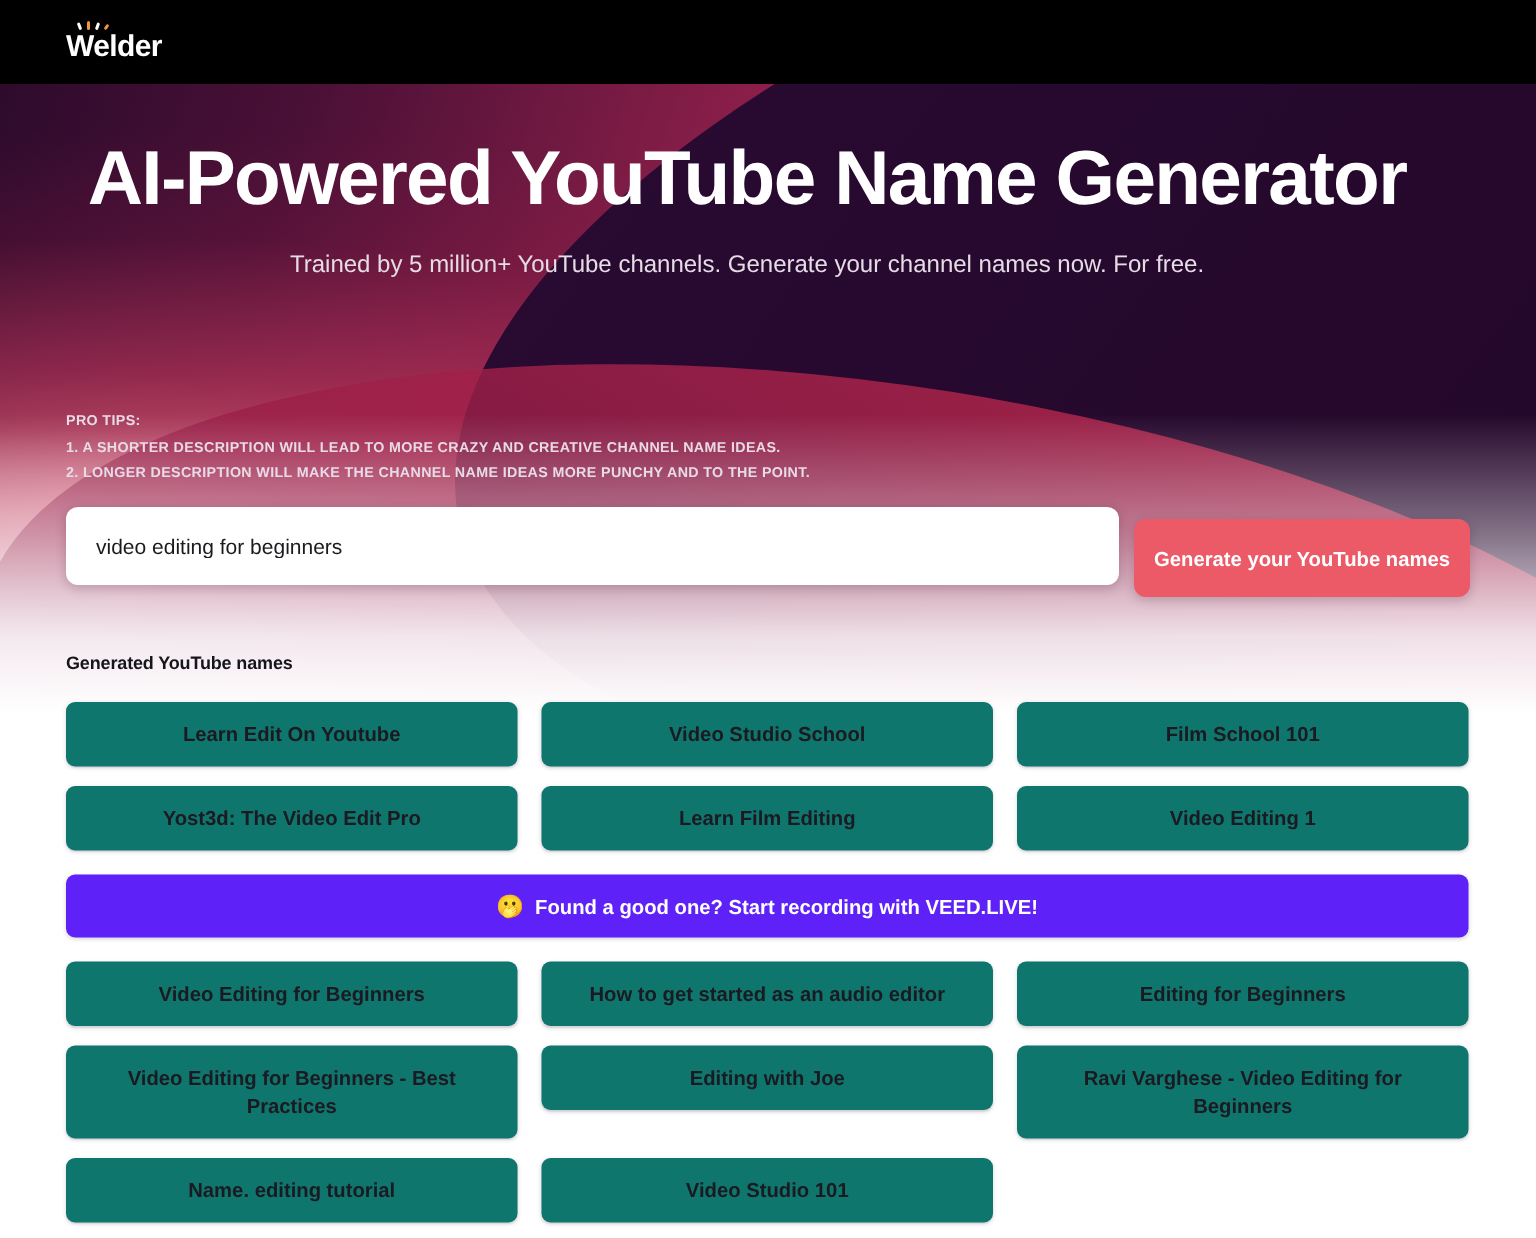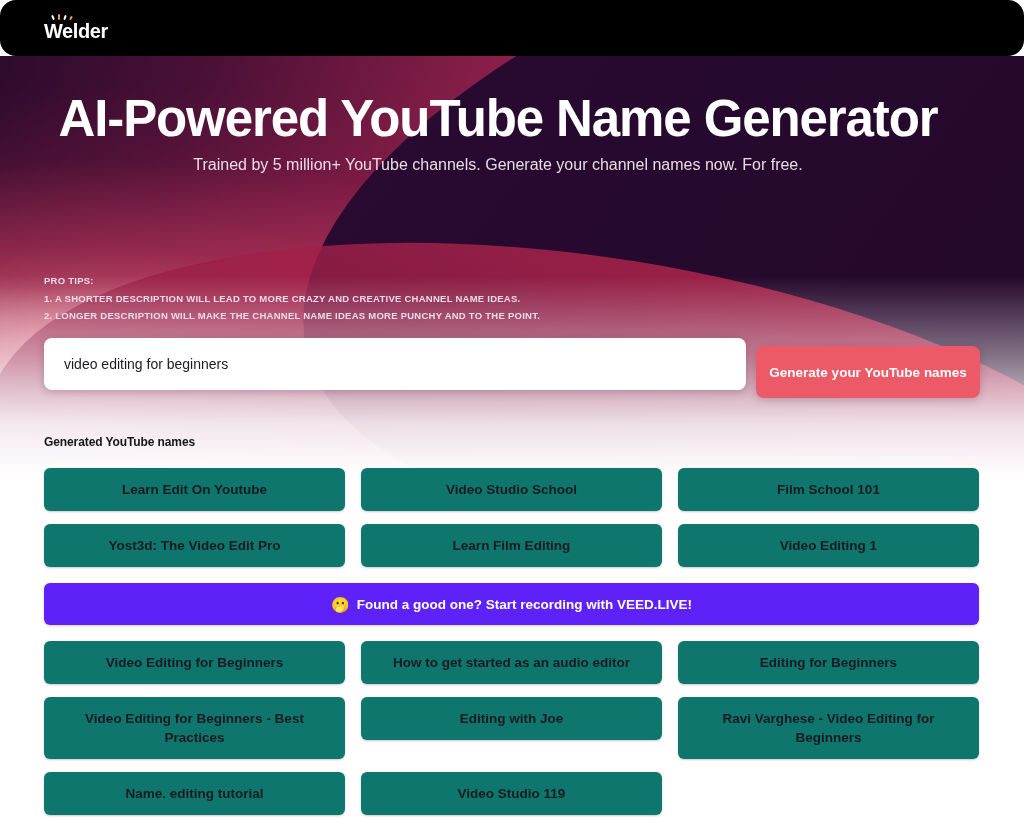--- a/index.html
+++ b/index.html
@@ -17,21 +17,20 @@
   }
 
   
   .navbar {
     position: absolute;
     top: 0; left: 0;
     width: 1024px;
     height: 56px;
     background: #000000;
     z-index: 30;
-    border-radius: 16px;
   }
   .logo {
     position: absolute;
     left: 44px;
     top: 14px;
     display: block;
     width: 80px;
     height: 30px;
   }
   .logo-word {
@@ -125,21 +124,21 @@
   .hero-title {
     margin-top: 30px;
     text-align: center;
     font-size: 51px;
     font-weight: 700;
     color: #ffffff;
     letter-spacing: -1.1px;
     line-height: 66px;
   }
   .hero-sub {
-    margin-top: 4px;
+    margin-top: 16px;
     text-align: center;
     font-size: 16px;
     color: #e6dce6;
     font-weight: 400;
   }
 
   
   .protips {
     position: absolute;
     top: 272px;
@@ -297,15 +296,15 @@
         <span class="cta-emoji">🫢</span>
         <span>Found a good one? Start recording with VEED.LIVE!</span>
       </div>
       <div class="name-card">Video Editing for Beginners</div>
       <div class="name-card">How to get started as an audio editor</div>
       <div class="name-card">Editing for Beginners</div>
       <div class="name-card">Video Editing for Beginners - Best Practices</div>
       <div class="name-card">Editing with Joe</div>
       <div class="name-card">Ravi Varghese - Video Editing for Beginners</div>
       <div class="name-card">Name. editing tutorial</div>
-      <div class="name-card">Video Studio 119</div>
+      <div class="name-card">Video Studio 101</div>
     </div>
 </div>
 
 </body></html>

